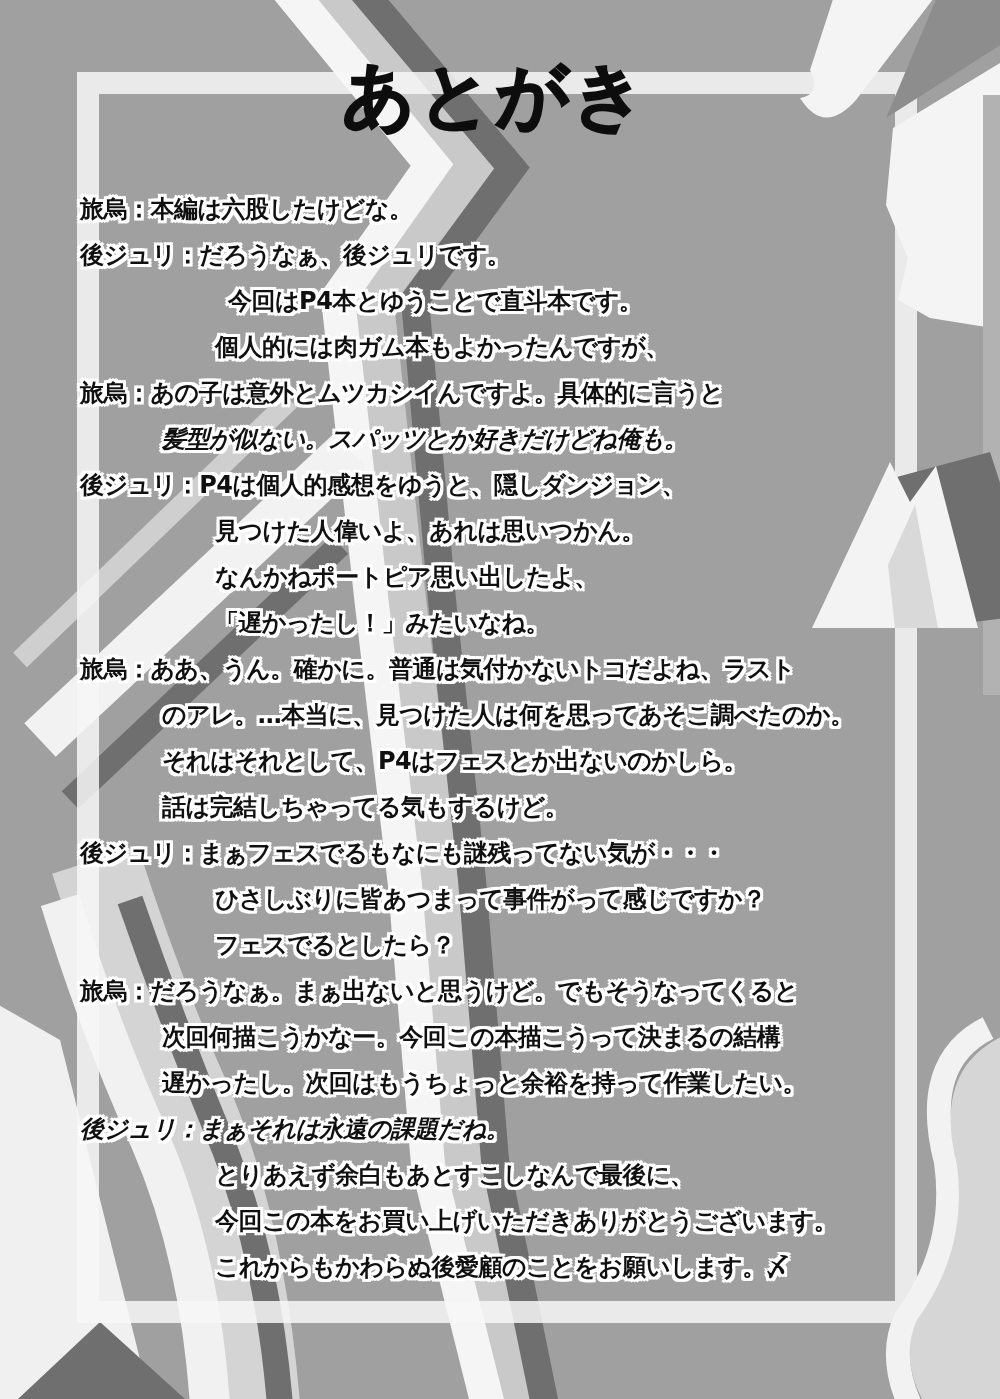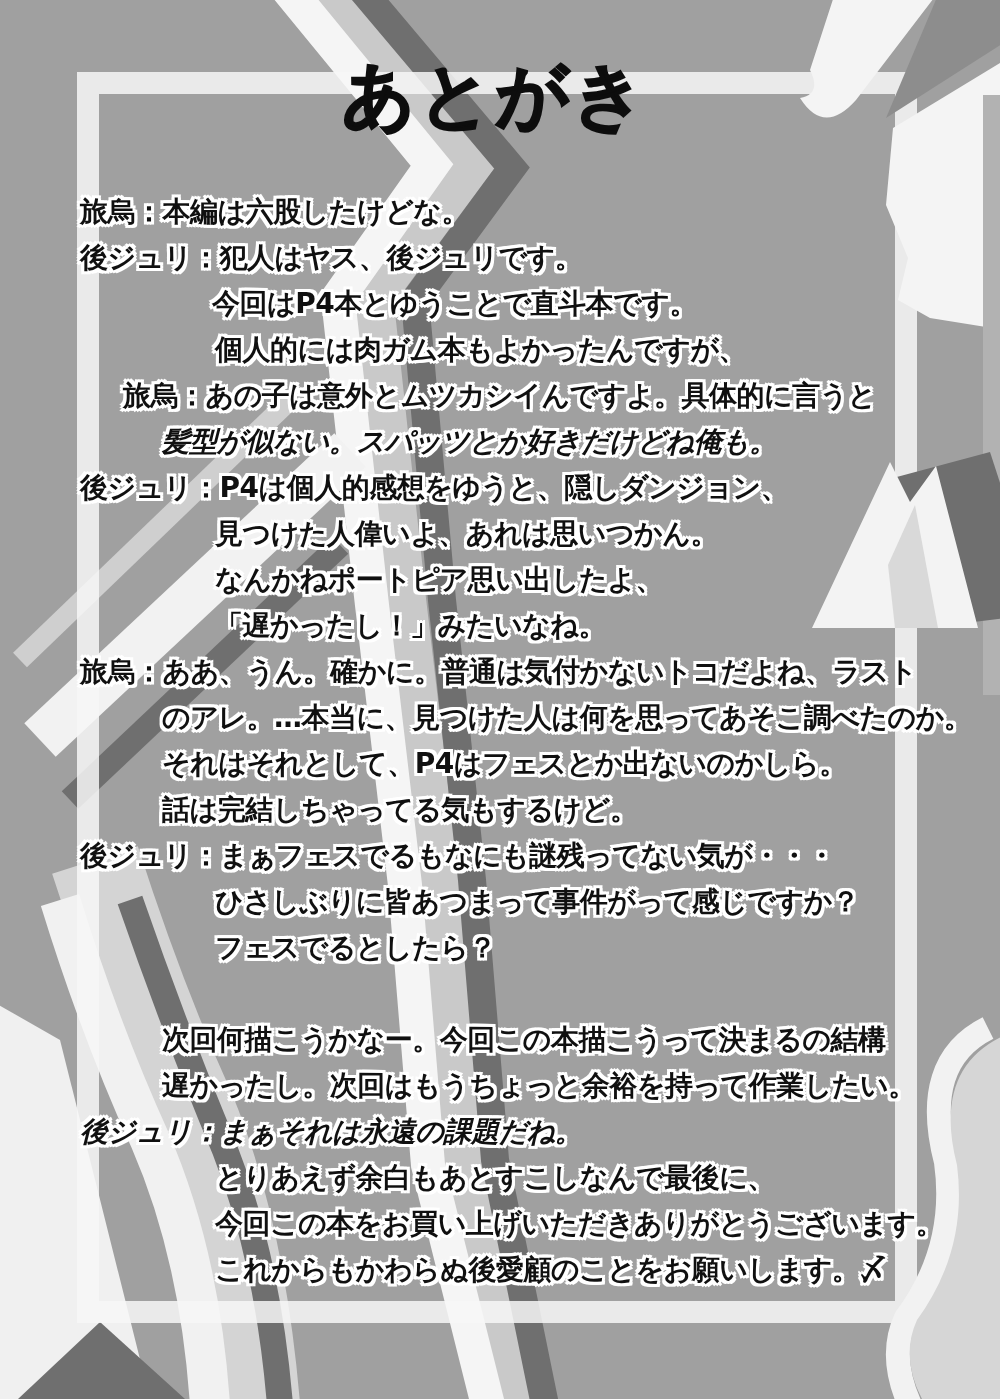--- a/index.html
+++ b/index.html
@@ -20,21 +20,21 @@
     font-weight:bold;
     letter-spacing:3px;
     color:#0d0d0d;
     -webkit-text-stroke:2px #0d0d0d;
     white-space:nowrap;
     z-index:30;
   }
   .lines{position:absolute;inset:0;z-index:20;}
   .dialogue-line{
     position:absolute;
-    font-size:28px;
+    font-size:24px;
     font-weight:bold;
     letter-spacing:-0.5px;
     color:#101010;
     white-space:nowrap;
     text-shadow:
       3px 0 0 #fff,-3px 0 0 #fff,0 3px 0 #fff,0 -3px 0 #fff,
       2px 2px 0 #fff,-2px 2px 0 #fff,2px -2px 0 #fff,-2px -2px 0 #fff,
       3px 3px 0 #fff,-3px -3px 0 #fff,3px -3px 0 #fff,-3px 3px 0 #fff;
   }
 </style>
@@ -79,36 +79,37 @@
     <g>
       <path d="M 988,1028 Q 920,1062 946,1162 Q 958,1248 906,1318 Q 888,1356 910,1405" fill="none" stroke="#f2f2f2" stroke-width="24"></path>
       <path d="M 1005,1035 Q 932,1068 957,1165 Q 968,1250 917,1320 Q 900,1357 922,1399 L 1005,1399 Z" fill="#d6d6d6"></path>
     </g>
   </svg>
 
   <h1 class="title">あとがき</h1>
 
   <div class="lines">
       <div class="dialogue-line" style="left: 80px; top: 193px;">旅烏：本編は六股したけどな。</div>
-      <div class="dialogue-line" style="left: 80px; top: 239px;">後ジュリ：犯人はヤス、後ジュリです。</div>
-      <div class="dialogue-line" style="left: 212px; top: 285px; text-align: center;">今回はP4本とゆうことで直斗本です。</div>
+      <div class="dialogue-line" style="left: 80px; top: 239px;">後ジュリ：だろうなぁ、後ジュリです。</div>
+      <div class="dialogue-line" style="left: 228px; top: 285px; text-align: center;">今回はP4本とゆうことで直斗本です。</div>
       <div class="dialogue-line" style="left: 215px; top: 331px;">個人的には肉ガム本もよかったんですが、</div>
-      <div class="dialogue-line" style="left: 80px; top: 377px; margin-left: 43px;">旅烏：あの子は意外とムツカシイんですよ。具体的に言うと</div>
+      <div class="dialogue-line" style="left: 80px; top: 377px;">旅烏：あの子は意外とムツカシイんですよ。具体的に言うと</div>
       <div class="dialogue-line" style="left: 162px; top: 423px; font-style: italic;">髪型が似ない。スパッツとか好きだけどね俺も。</div>
       <div class="dialogue-line" style="left: 80px; top: 469px;">後ジュリ：P4は個人的感想をゆうと、隠しダンジョン、</div>
       <div class="dialogue-line" style="left: 215px; top: 515px;">見つけた人偉いよ、あれは思いつかん。</div>
       <div class="dialogue-line" style="left: 215px; top: 561px;">なんかねポートピア思い出したよ、</div>
       <div class="dialogue-line" style="left: 215px; top: 607px;">「遅かったし！」みたいなね。</div>
       <div class="dialogue-line" style="left: 80px; top: 653px;">旅烏：ああ、うん。確かに。普通は気付かないトコだよね、ラスト</div>
       <div class="dialogue-line" style="left: 162px; top: 699px;">のアレ。…本当に、見つけた人は何を思ってあそこ調べたのか。</div>
       <div class="dialogue-line" style="left: 162px; top: 745px;">それはそれとして、P4はフェスとか出ないのかしら。</div>
       <div class="dialogue-line" style="left: 162px; top: 791px;">話は完結しちゃってる気もするけど。</div>
       <div class="dialogue-line" style="left: 80px; top: 837px;">後ジュリ：まぁフェスでるもなにも謎残ってない気が・・・</div>
       <div class="dialogue-line" style="left: 215px; top: 929px;">フェスでるとしたら？</div>
       <div class="dialogue-line" style="left: 215px; top: 883px;">ひさしぶりに皆あつまって事件がって感じですか？</div>
+      <div class="dialogue-line" style="left: 80px; top: 975px;">旅烏：だろうなぁ。まぁ出ないと思うけど。でもそうなってくると</div>
       <div class="dialogue-line" style="left: 162px; top: 1021px;">次回何描こうかなー。今回この本描こうって決まるの結構</div>
       <div class="dialogue-line" style="left: 162px; top: 1067px;">遅かったし。次回はもうちょっと余裕を持って作業したい。</div>
       <div class="dialogue-line" style="left: 80px; top: 1113px; font-style: italic;">後ジュリ：まぁそれは永遠の課題だね。</div>
       <div class="dialogue-line" style="left: 215px; top: 1159px;">とりあえず余白もあとすこしなんで最後に、</div>
       <div class="dialogue-line" style="left: 215px; top: 1251px;">これからもかわらぬ後愛顧のことをお願いします。〆</div>
       <div class="dialogue-line" style="left: 215px; top: 1205px;">今回この本をお買い上げいただきありがとうございます。</div>
     </div>
 
 </div>
 

